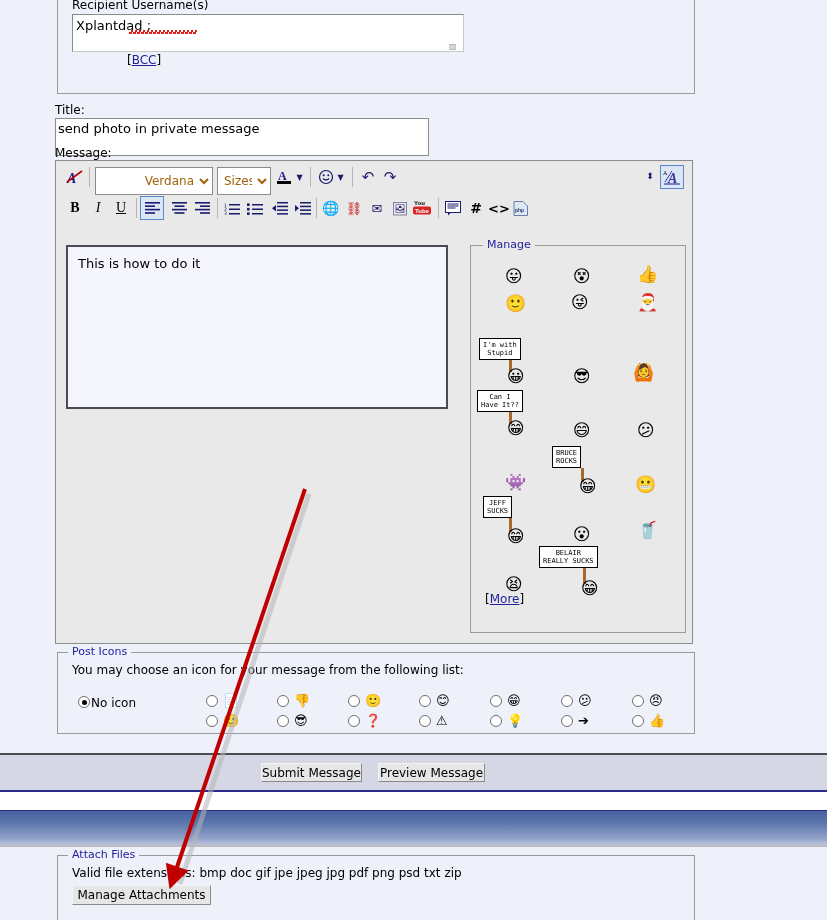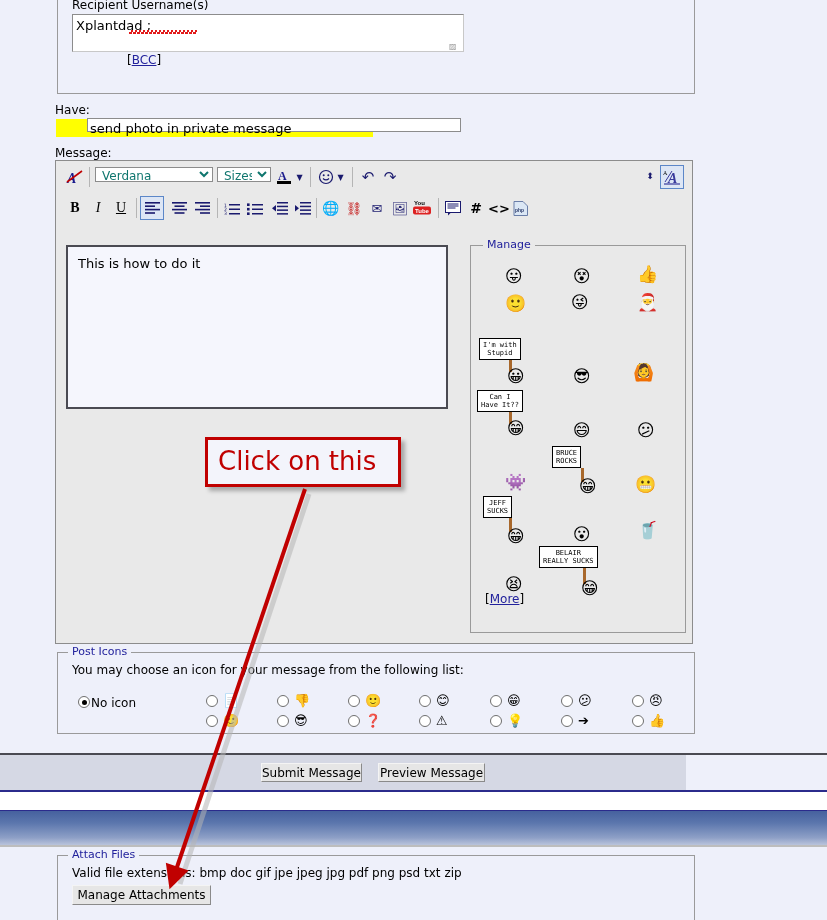--- a/index.html
+++ b/index.html
@@ -49,22 +49,22 @@
     background:
       radial-gradient(circle at 1.5px 3px, #e21b1b 1.2px, transparent 1.4px) 0 0/4px 4px repeat-x,
       radial-gradient(circle at 3.5px 1px, #e21b1b 1.2px, transparent 1.4px) 0 0/4px 4px repeat-x;
   }
   #bcc-link { position:absolute; left:69px; top:58px; font-size:12px; }
   #bcc-link a { color:#22229C; }
   #sep-note { position:absolute; left:69px; top:74px; font-size:12px; }
 
   
   #title-label { position:absolute; left:55px; top:103px; font-size:12px; }
-  #title-input-wrap { position:absolute; left:55px; top:118px; width:374px; height:14px;
-      border:1px solid #8c8c8c; background:#fff;margin-left:32px; }
+  #title-input-wrap { position:absolute; left:55px; top:118px; width:374px; height:38px;
+      border:1px solid #8c8c8c; background:#fff; }
   #title-input {
     border:0; outline:0; height:18px; width:100%;
     font-family:"DejaVu Sans","Liberation Sans",sans-serif; font-size:13px;
     padding:0 2px; color:#000; background:transparent;
   }
   #title-hl { position:absolute; left:56px; top:119px; width:317px; height:18px; background:#ffff00; }
 
   #message-label { position:absolute; left:55px; top:146px; font-size:12px; }
 
   
@@ -77,23 +77,23 @@
 
   .tbtn {
     position:absolute; width:22px; height:22px;
     display:flex; align-items:center; justify-content:center;
     font-size:13px; color:#1a1a6e; cursor:default;
   }
   .tbtn.sel { border:1px solid #5c87c8; background:#dde6f5; }
   .sep { position:absolute; width:1px; height:20px; background:#b5b5b5; }
 
   select.tsel {
-    position:absolute; height:15px; font-size:12px;
+    position:absolute; height:28px; font-size:12px;
     font-family:"DejaVu Sans","Liberation Sans",sans-serif;
-    background:#fff; border:1px solid #8c8c8c; color:#0f766e; padding:0 2px;
+    background:#fff; border:1px solid #8c8c8c; color:#a16207; padding:0 2px;text-align:right;
   }
 
   
   #msg-body {
     position:absolute; left:10px; top:84px; width:382px; height:164px;
     background:#f5f6fd; border:2px solid #4a4a52;
   }
   #msg-text { position:absolute; left:10px; top:9px; font-size:13px; color:#000; }
 
   
@@ -128,21 +128,21 @@
   }
   .radio.on::after {
     content:""; position:absolute; left:2.5px; top:2.5px;
     width:5px; height:5px; border-radius:50%; background:#000;
   }
   .pi { position:absolute; font-size:13px; line-height:13px; }
   #noicon-label { position:absolute; left:91px; top:696px; font-size:12px; }
 
   
   #rule1 { position:absolute; left:0; top:753px; width:827px; height:2px; background:#4a4a52; }
-  #submitbar { position:absolute; left:0; top:755px; width:686px; height:35px; background:#d5d8e4; }
+  #submitbar { position:absolute; left:0; top:755px; width:827px; height:35px; background:#d5d8e4; }
   .gbtn {
     position:absolute; height:19px; background:#e6e6e6;
     border:1px solid #8a8a8a; border-top-color:#f4f4f4; border-left-color:#f4f4f4;
     font-family:"DejaVu Sans","Liberation Sans",sans-serif; font-size:12px;
     color:#000; display:flex; align-items:center; justify-content:center;
   }
   #rule2 { position:absolute; left:0; top:790px; width:827px; height:2px; background:#2b2b8c; }
   #whiteband { position:absolute; left:0; top:792px; width:827px; height:18px; background:#fff; }
   #rule3 { position:absolute; left:0; top:810px; width:827px; height:1px; background:#2b2b8c; }
   #bluebar {
@@ -175,21 +175,21 @@
 <div class="page">
 
   <fieldset class="fset" id="recipient-box">
     <div id="recipient-label">Recipient Username(s)</div>
     <textarea id="recipient-input" style="">Xplantdad ; </textarea>
     <div class="red-squiggle"></div>
     <div id="recipient-resize">▨</div>
     <div id="bcc-link">[<a href="#">BCC</a>]</div>
   </fieldset>
 
-  <div id="title-label">Have:</div>
+  <div id="title-label">Title:</div>
   <div id="title-hl"></div>
   <div id="title-input-wrap">
     <input id="title-input" type="text" value="send photo in private message" style="">
   </div>
 
   <div id="message-label">Message:</div>
 
   <div id="editor-shell">
 
     <div id="toolbar-row1">
@@ -453,23 +453,20 @@
   <div id="bluebar"></div>
   <div id="rule4"></div>
   <div id="lowerpane"></div>
 
   <fieldset class="fset" id="attach">
     <div class="legend">Attach Files</div>
     <div id="attach-note">Valid file extensions: bmp doc gif jpe jpeg jpg pdf png psd txt zip</div>
     <div class="gbtn" id="manage-btn">Manage Attachments</div>
   </fieldset>
 
-  <div id="callout">
-    <div id="callout-text">Click on this</div>
-  </div>
   <svg id="arrow-svg">
     <defs>
       <marker id="ah" markerWidth="7" markerHeight="7" refX="3" refY="3.5" orient="auto">
         <path d="M0.5,0.5 L6.5,3.5 L0.5,6.5 Z" fill="#c00000"></path>
       </marker>
     </defs>
     <line x1="309" y1="494" x2="180" y2="884" stroke="#b5b5b5" stroke-width="5" opacity="0.55"></line>
     <line x1="305" y1="489" x2="174" y2="876" stroke="#c00000" stroke-width="4" marker-end="url(#ah)"></line>
   </svg>
 

